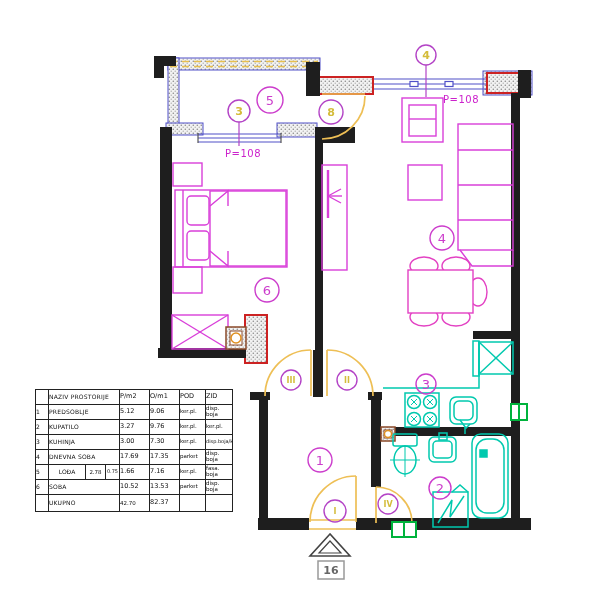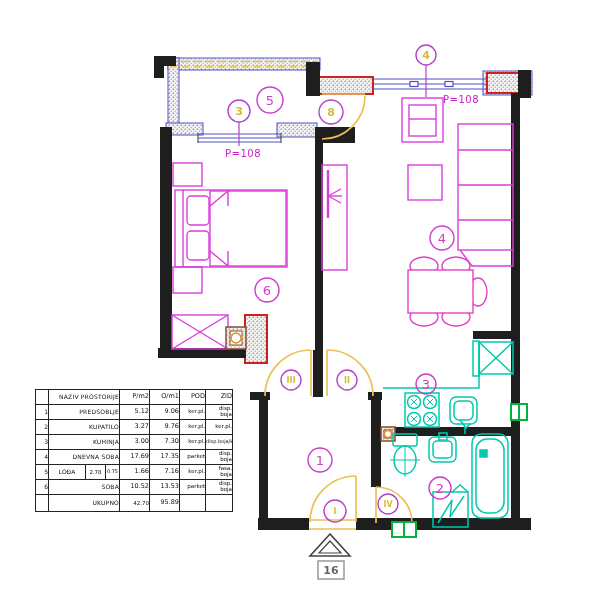--- a/index.html
+++ b/index.html
@@ -2,21 +2,21 @@
 <html><head>
 <meta charset="utf-8">
 <style>
   html,body{margin:0;padding:0;background:#fff;}
   #stage{position:relative;width:600px;height:600px;background:#ffffff;overflow:hidden;
          font-family:"DejaVu Sans",sans-serif;}
   #plan-svg{position:absolute;left:0;top:0;}
   
   #area-table{position:absolute;left:35px;top:389px;width:198px;border-collapse:collapse;
               table-layout:fixed;font-size:6.5px;color:#111;background:#fff;}
-  #area-table td{border:1px solid #222;text-align:right;vertical-align:middle;
+  #area-table td{border:1px solid #222;text-align:left;vertical-align:middle;
                  padding:0;line-height:1.15;height:14px;overflow:hidden;}
   #area-table td.title{font-size:7px;text-align:left;padding-left:4px;letter-spacing:.4px;height:12px;}
   #area-table td.num{font-size:6px;}
   #area-table td.name{font-size:6px;letter-spacing:.2px;}
   #area-table td.val{font-size:6.5px;margin-top:16px;}
   #area-table td.tiny{font-size:5px;line-height:1.05;}
   #area-table td.small{font-size:5.5px;line-height:1.05;}
   .subwrap{display:flex;height:100%;align-items:center;}
   .subwrap span{display:block;height:100%;display:flex;align-items:center;justify-content:center;}
   .sub-a{width:36px;border-right:1px solid #222;font-size:6px;}
@@ -355,20 +355,20 @@
     <td class="name">SOBA</td>
     <td class="val">10.52</td>
     <td class="val">13.53</td>
     <td class="small">parket</td>
     <td class="small">disp. boja</td>
   </tr>
   <tr style="height:17px">
     <td></td>
     <td class="name">UKUPNO</td>
     <td class="val" style="font-size:5.5px">42.70</td>
-    <td class="val">95.89</td>
+    <td class="val">82.37</td>
     <td></td>
     <td></td>
   </tr>
 </tbody>
     </table>
 
 </div>
 
 </body></html>

